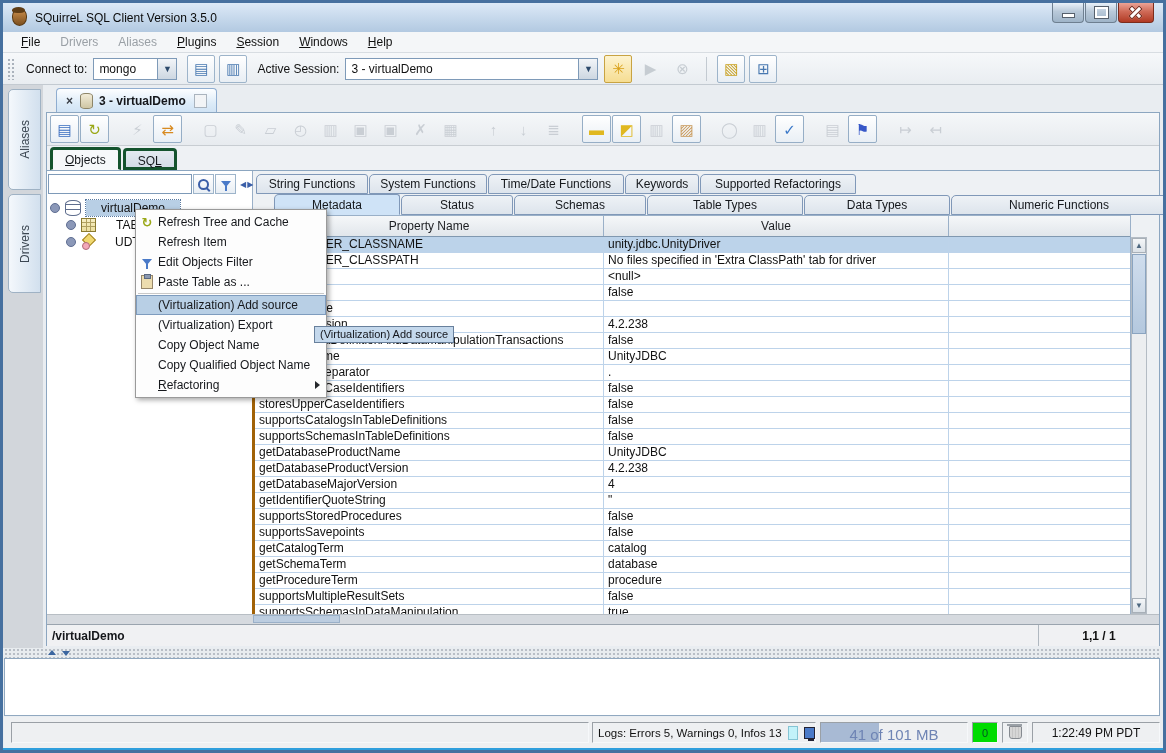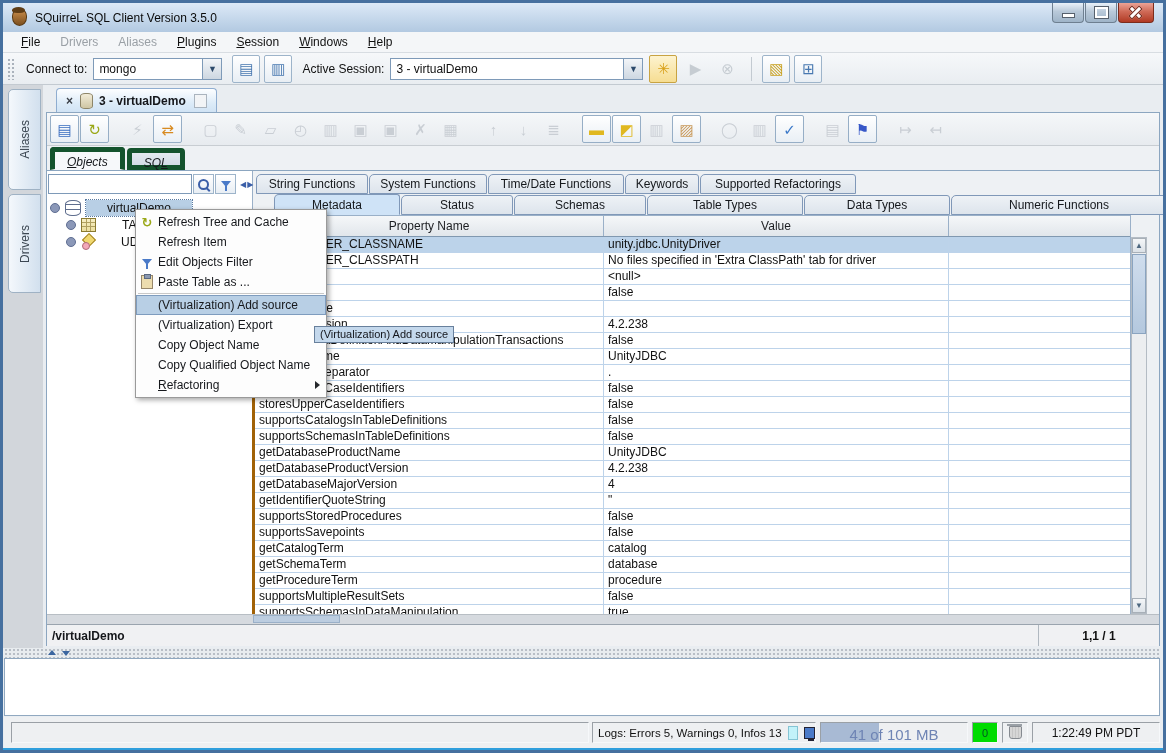--- a/index.html
+++ b/index.html
@@ -68,22 +68,22 @@
   
   #stb{left:44px;top:110px;width:1112px;height:33px;display:flex;align-items:center;padding-left:3px;
        box-sizing:border-box;background:linear-gradient(#f5f7f9,#e7ebef);border-bottom:1px solid #c8cdd2;}
   .sbtn{width:27px;height:26px;margin-right:1px;display:flex;align-items:center;justify-content:center;
         font-size:15px;line-height:1;border:1px solid transparent;border-radius:2px;}
   .sbtn.en{border-color:#96aec6;background:linear-gradient(#ffffff,#e9eff5);}
   .sbtn.dis{color:#c9ced4;}
   .sbtn.gap{margin-left:13px;}
   
   #objtabs{left:47px;top:145px;height:22px;display:flex;align-items:flex-end;}
-  .otab{height:22px;box-sizing:border-box;padding:3px 12px 0;border:5px solid #14532d;border-radius:4px 4px 0 0;
-        background:linear-gradient(#e4eaf0,#d3dce6);margin-right:2px;color:#15181c;font-style:italic;}
+  .otab{height:22px;box-sizing:border-box;padding:3px 12px 0;border:3px solid #14532d;border-radius:4px 4px 0 0;
+        background:linear-gradient(#e4eaf0,#d3dce6);margin-right:2px;color:#15181c;}
   .otab.sel{background:#f6f8fa;border-bottom:1px solid #f6f8fa;height:23px;}
   #contentpane{left:44px;top:167px;width:1112px;height:454px;border-top:1px solid #8ca6c0;
                box-sizing:border-box;background:#eef1f4;}
   
   #treepanel{left:44px;top:168px;width:205px;height:453px;background:#fff;border-right:1px solid #9ab0c8;}
   #filterrow{left:45px;top:171px;height:20px;display:flex;align-items:center;}
   #searchbox{width:144px;height:20px;box-sizing:border-box;border:1px solid #7e9ab8;background:#fff;
              font:12px "Liberation Sans",sans-serif;padding:0 3px;}
   .minibtn{width:21px;height:20px;box-sizing:border-box;border:1px solid #9db4ca;margin-left:1px;
            background:linear-gradient(#fff,#e8eef4);display:flex;align-items:center;justify-content:center;}
@@ -98,21 +98,21 @@
   .dbicon{width:14px;height:14px;background:linear-gradient(#b9c4da,#8d9cba);border:1px solid #5f6e8e;
           border-radius:7px/4px;margin-right:5px;
           background-image:linear-gradient(transparent 3px,#5f6e8e 3px,#5f6e8e 4px,transparent 4px,transparent 8px,#5f6e8e 8px,#5f6e8e 9px,transparent 9px);}
   .tblicon{width:13px;height:12px;margin-right:5px;border:1px solid #8a7a30;background:
            linear-gradient(#f7efc4,#ecdf9e);position:relative;}
   .tblicon:before{content:"";position:absolute;left:0;right:0;top:3px;height:1px;background:#b0a060;box-shadow:0 4px 0 #b0a060;}
   .tblicon:after{content:"";position:absolute;top:0;bottom:0;left:4px;width:1px;background:#b0a060;box-shadow:4px 0 0 #b0a060;}
   .udticon{width:14px;height:14px;position:relative;margin-right:5px;}
   .udticon .dia{position:absolute;left:3px;top:0;width:8px;height:8px;background:#f0d870;border:1px solid #a08020;transform:rotate(45deg);}
   .udticon .dot{position:absolute;left:1px;top:7px;width:6px;height:6px;border-radius:50%;background:#f2a8b8;border:1px solid #b06a7a;}
-  .tlabel-node{padding:1px 21px;}
+  .tlabel-node{padding:1px 15px;}
   .tlabel-node.sel{background:#b8cfe5;outline:1px dotted #5a7aa0;}
   
   .ftabrow{display:flex;align-items:flex-end;}
   .ftab{height:20px;box-sizing:border-box;border:1px solid #8098b8;border-radius:5px 3px 0 0;
         background:linear-gradient(#eef2f6,#dde4ec);display:flex;align-items:center;justify-content:center;
         color:#15181c;margin-right:1px;overflow:hidden;}
   .ftab.sel{background:#cfe3f7;border-bottom-color:#cfe3f7;height:21px;}
   
   #tablewrap{left:249px;top:212px;width:879px;height:399px;box-sizing:border-box;
              border-left:3px solid #a16207;border-right:1px solid #9ab0c8;background:#fff;overflow:hidden;}
@@ -206,21 +206,21 @@
       <span class="mitem dis">Aliases</span>
       <span class="mitem"><span class="mn">P</span>lugins</span>
       <span class="mitem"><span class="mn">S</span>ession</span>
       <span class="mitem"><span class="mn">W</span>indows</span>
       <span class="mitem"><span class="mn">H</span>elp</span>
     </div>
 
   <div class="abs" id="maintoolbar">
     <span class="grip"></span>
     <span class="tlabel">Connect to:</span>
-    <span class="combo" style="width:129px">
+    <span class="combo" style="width:84px">
       <span class="ctext">mongo</span>
       <span class="carrow">▼</span>
     </span>
     <span id="tbg1" style="display:flex;margin-left:8px">
         <span class="ibtn" style="color: rgb(72, 120, 176);">▤</span>
         <span class="ibtn" style="color: rgb(72, 120, 176);">▥</span>
       </span>
     <span class="tlabel" style="margin-left:8px">Active Session:</span>
     <span class="combo" style="width:253px">
       <span class="ctext">3 - virtualDemo</span>

